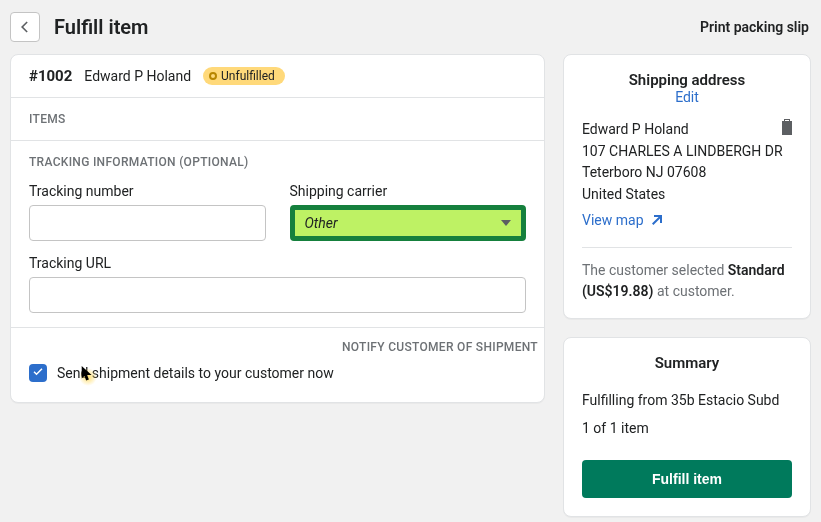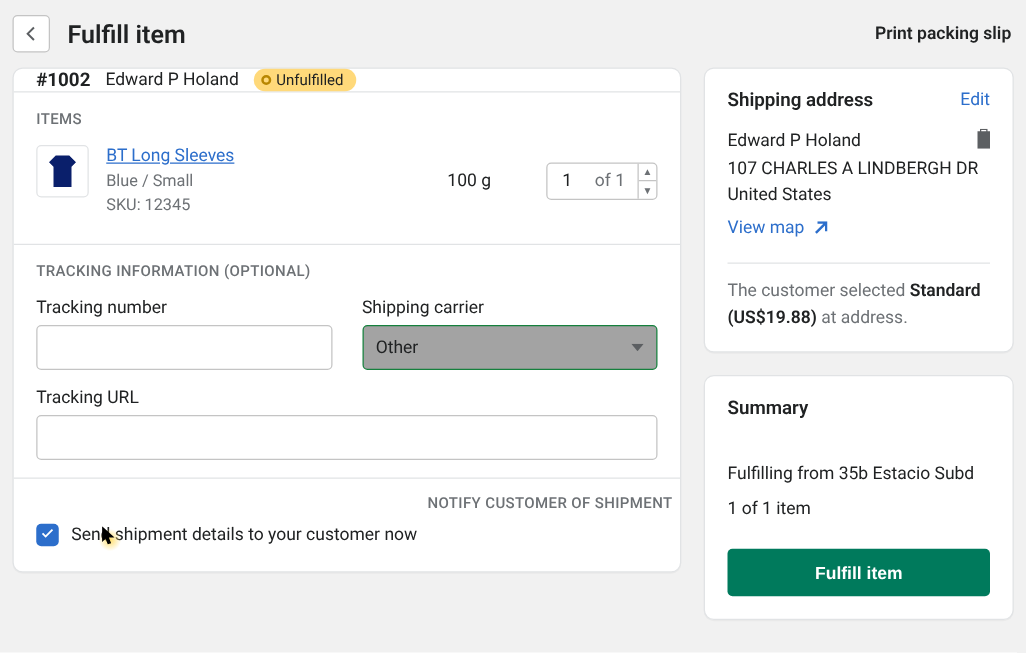--- a/index.html
+++ b/index.html
@@ -36,21 +36,21 @@
   .side-col { width: 248px; display:flex; flex-direction:column; gap:18px; }
   .card {
     background: #fff;
     border: 1px solid #e1e3e5;
     border-radius: 8px;
     box-shadow: 0 1px 0 rgba(0,0,0,0.03);
   }
   .order-head {
     display: flex;
     align-items: center;
-    padding: 0 18px;
+    padding: 12px 18px;
     gap: 12px;
   }
   .order-num { font-weight: 700; font-size: 15px; }
   .order-name { font-size: 14px; color:#202223; }
   .pill {
     background: #ffd97a;
     border-radius: 12px;
     font-size: 12px;
     padding: 2px 10px 2px 6px;
     display: inline-flex;
@@ -87,50 +87,51 @@
   }
   .spinner div:first-child { border-bottom:1px solid #c4c4c4; }
   .form-row { display:flex; gap:24px; padding: 0 18px 8px 18px;}
   .form-col { flex:1; display:flex; flex-direction:column; }
   .field-label { font-size:14px; color:#202223; margin-bottom:6px;}
   .input {
     height:36px; border:1px solid #c4c4c4; border-radius:4px; padding:0 10px;
     background:#fff; font-size:14px;
   }
   .select {
-    height:36px; border:1px solid #15803d; border-radius:4px; padding:0 10px;
-    background:#a3a3a3; font-size:14px; display:flex; align-items:center; justify-content:space-between;
+    height:36px; border:5px solid #15803d; border-radius:4px; padding:0 10px;
+    background:#bef264; font-size:14px; display:flex; align-items:center; justify-content:space-between;
     cursor:pointer;
+    font-style:italic;
   }
   .url-block { padding: 6px 18px 14px 18px; display:flex; flex-direction:column;}
   .hint { color:#6d7175; font-size:13px; margin-top:6px;}
   .notify-block { padding: 12px 6px 20px 18px; text-align: right;}
   .check-row { display:flex; align-items:center; gap:10px; margin-top:8px; position:relative;}
   .check {
     width:18px; height:18px; border-radius:4px; background:#2c6ecb;
     display:flex; align-items:center; justify-content:center; cursor:pointer;
   }
   .check svg { width:12px; height:12px; }
   .cursor-dot {
     position:absolute; left:50px; top:4px;
     width:18px; height:18px; border-radius:50%;
     background: radial-gradient(circle, rgba(255,220,100,0.95) 0%, rgba(255,220,100,0) 70%);
     pointer-events:none;
   }
-  .side-head { display:flex; justify-content:space-between; align-items:center; padding:16px 18px 14px 18px;}
+  .side-head { display:flex; justify-content:space-between; align-items:center; padding:16px 18px 14px 18px;flex-direction:column;}
   .side-head h3 { font-size:15px; font-weight:600;}
   .edit-link { color:#2c6ecb; cursor:pointer; font-size:14px;}
   .addr { padding:0 18px 12px 18px; line-height:1.55; position:relative;}
   .map-icon { position:absolute; right:16px; top:0; color:#5c5f62; }
   .mapl { color:#2c6ecb; cursor:pointer; display:inline-flex; align-items:center; gap:6px; margin-top:4px;}
   .ext-icon { width:12px; height:12px; }
   .side-hr { border-top:1px solid #e1e3e5; margin:4px 18px 12px 18px;}
   .shipnote { padding:0 18px 16px 18px; color:#6d7175; line-height:1.5;}
   .shipnote b { color:#202223; font-weight:600;}
-  .summary-body { padding:0 18px 18px 18px; line-height:2;margin-top:16px;}
+  .summary-body { padding:0 18px 18px 18px; line-height:2;}
   .fulfill-btn {
     margin: 0 18px 18px 18px; background:#007a5c; color:#fff; border:none;
     height:38px; border-radius:4px; font-weight:600; font-size:14px; cursor:pointer;
     width: calc(100% - 36px);
   }
   .cursor-img {
     position:absolute; left:52px; top:2px; width:14px; height:18px;
   }
 </style>
 </head>
@@ -154,41 +155,20 @@
         <span class="order-name">Edward P Holand</span>
         <span class="pill">
           <span class="dot"></span>
           <span>Unfulfilled</span>
         </span>
       </div>
       <div class="hr"></div>
 
       <div class="section">
         <div class="label-up">ITEMS</div>
-        <div class="item-row">
-          <div class="thumb">
-            <svg width="36" height="36" viewBox="0 0 40 40">
-              <path fill="#0a1f6b" d="M14 6h12l6 6-4 4v18H12V16l-4-4 6-6z"></path>
-            </svg>
-          </div>
-          <div class="item-info">
-            <a>BT Long Sleeves</a><br>
-            <span class="item-sub">Blue / Small</span><br>
-            <span class="item-sub">SKU: 12345</span>
-          </div>
-          <span class="weight">100 g</span>
-          <div class="qty-wrap">
-            <span class="qty-num">1</span>
-            <span class="qty-of">of 1</span>
-            <div class="spinner">
-              <div>▲</div>
-              <div>▼</div>
-            </div>
-          </div>
-        </div>
       </div>
 
       <div class="hr"></div>
       <div class="section">
         <div class="label-up">TRACKING INFORMATION (OPTIONAL)</div>
       </div>
       <div class="form-row">
         <div class="form-col">
           <span class="field-label">Tracking number</span>
           <input class="input" style="">
@@ -234,31 +214,32 @@
         <span class="edit-link">Edit</span>
       </div>
       <div class="addr">
         <span class="map-icon">
           <svg width="14" height="16" viewBox="0 0 14 16">
               <path fill="#5c5f62" d="M2 2h2V0h6v2h2v14H2V2zm3 0h4V1H5v1z"></path>
             </svg>
         </span>
         <div>Edward P Holand</div>
         <div>107 CHARLES A LINDBERGH DR</div>
+        <div>Teterboro NJ 07608</div>
         <div>United States</div>
         <span class="mapl">
           <span>View map</span>
           <svg class="ext-icon" viewBox="0 0 12 12">
               <path fill="#2c6ecb" d="M4 0v2h4.6L2 8.6 3.4 10 10 3.4V8h2V0H4z"></path>
             </svg>
         </span>
       </div>
       <div class="side-hr"></div>
       <div class="shipnote">
-        <span>The customer selected </span><b>Standard (US$19.88)</b><span> at address.</span>
+        <span>The customer selected </span><b>Standard (US$19.88)</b><span> at customer.</span>
       </div>
     </div>
 
     <div class="card">
       <div class="side-head">
         <h3>Summary</h3>
       </div>
       <div class="summary-body">
         <div>Fulfilling from 35b Estacio Subd</div>
         <div>1 of 1 item</div>

